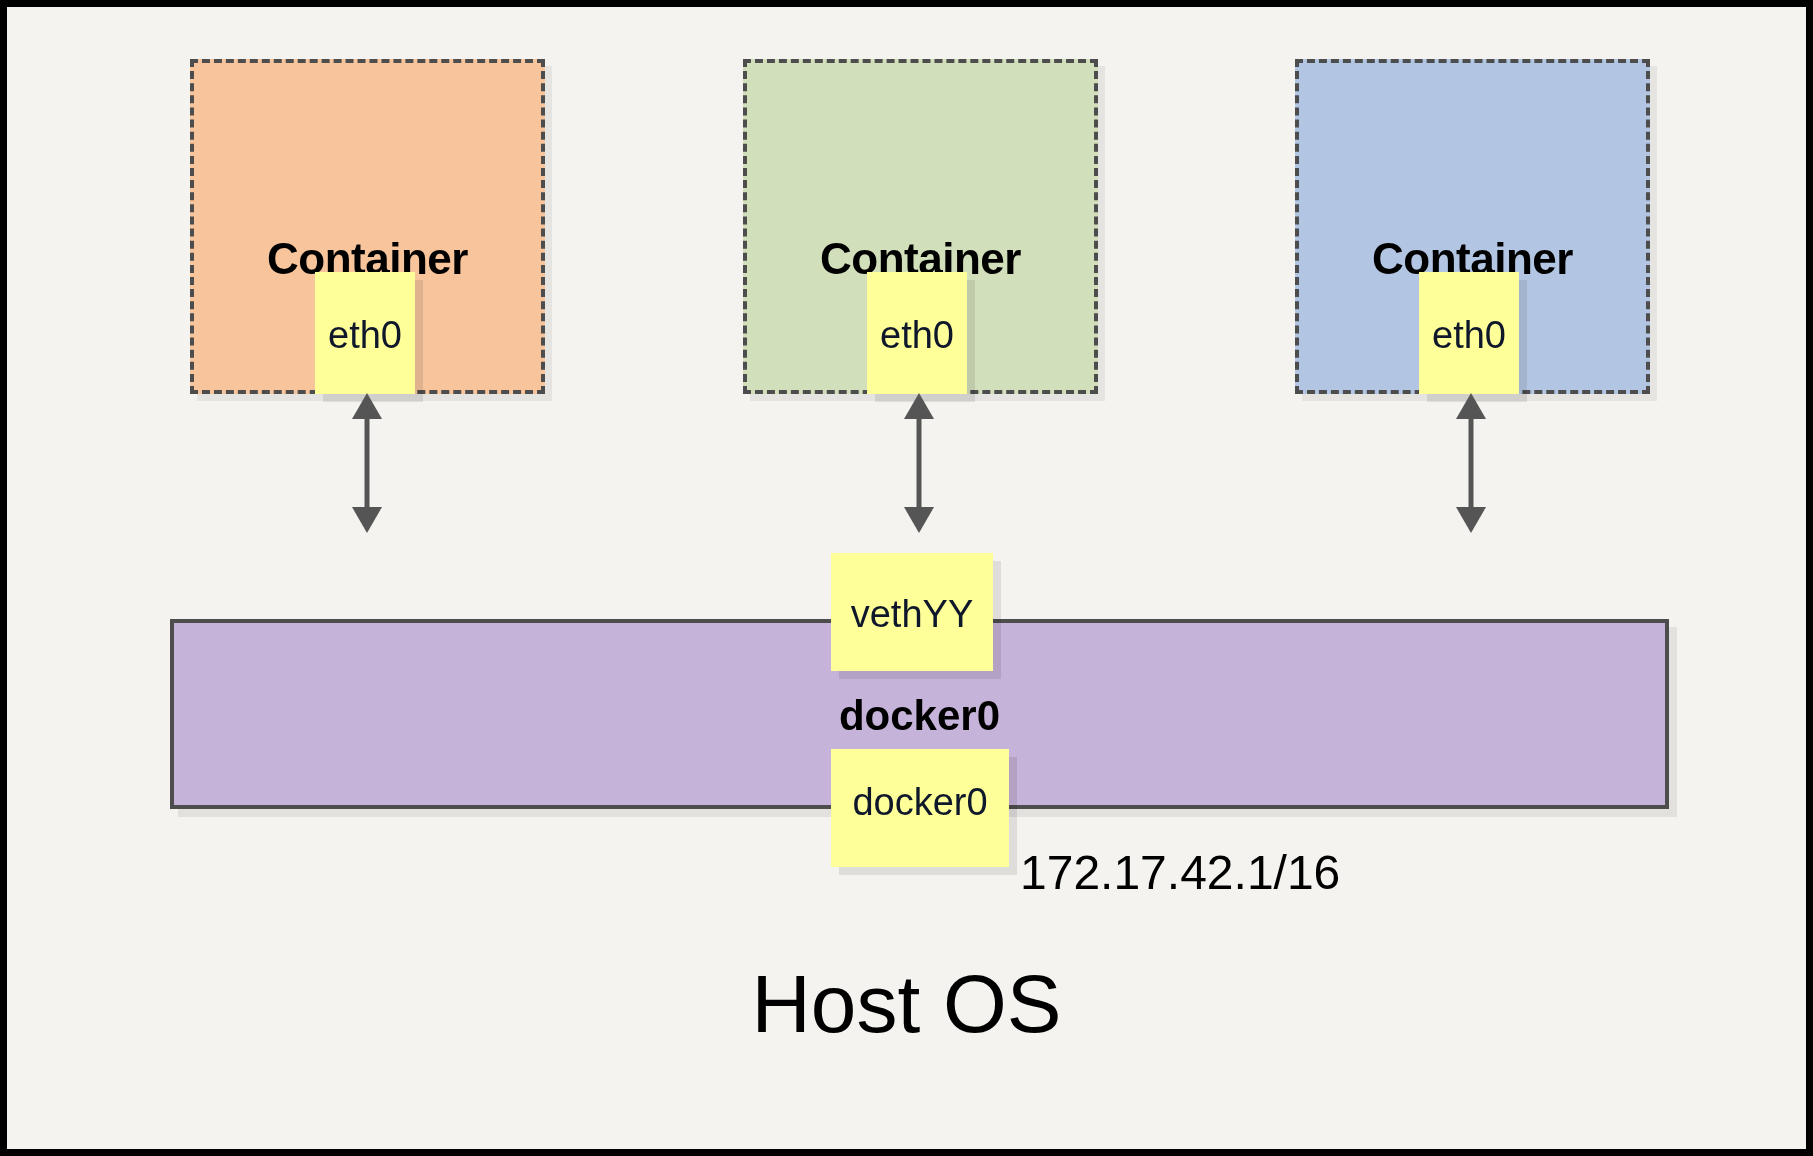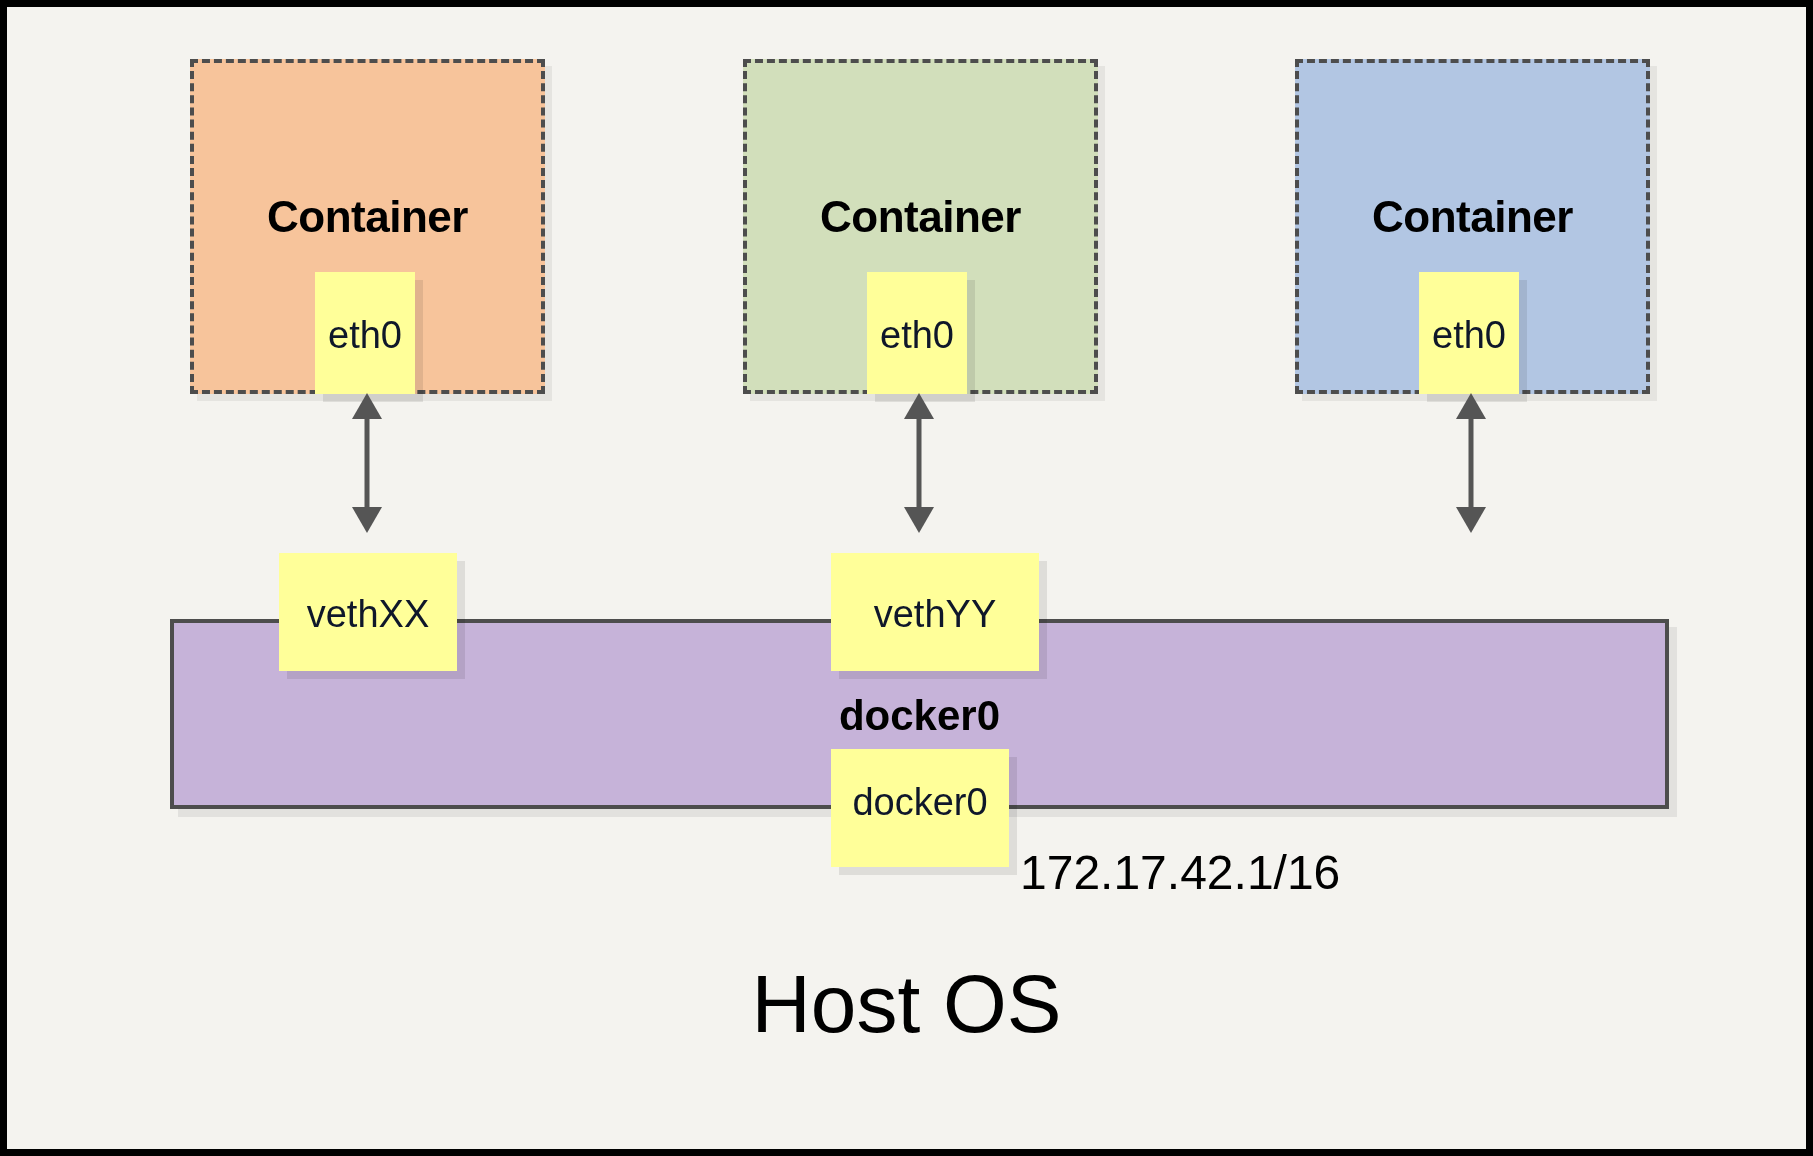--- a/index.html
+++ b/index.html
@@ -41,20 +41,21 @@
   }
   .container-title {
     position: absolute;
     left: 0;
     right: 0;
     text-align: center;
     font-size: 44px;
     font-weight: bold;
     color: #000000;
     letter-spacing: -0.5px;
+    margin-top: 42px;
   }
 
   
   .note {
     position: absolute;
     background: #ffff99;
     box-shadow: 8px 8px 0 0 rgba(0,0,0,0.09);
     color: #0f172a;
     font-size: 38px;
     text-align: center;
@@ -154,25 +155,22 @@
     <svg class="arrow" style="left:1434px; top:386px;" width="60" height="140" viewBox="0 0 60 140">
       <line x1="30" y1="132" x2="30" y2="8" stroke="#555555" stroke-width="5"></line>
       <path d="M30,0 L45,26 L15,26 Z" fill="#555555"></path>
       <path d="M30,140 L15,114 L45,114 Z" fill="#555555"></path>
     </svg>
 
     <div id="docker0-bar" style="left:163px; top:612px; width:1499px; height:190px;">
     </div>
     <div id="docker0-bar-label" style="left:163px; top:685px; width:1499px;">docker0</div>
 
-    <div class="note" style="left:272px; top:546px; width:178px; height:118px;">
-      <span style="top:40px;">vethXX</span>
-    </div>
 
-    <div class="note" style="left:824px; top:546px; width:208px; height:118px;">
+    <div class="note" style="left:824px; top:546px; width:162px; height:118px;">
       <span style="top:40px;">vethYY</span>
     </div>
 
 
     <div class="note" style="left:824px; top:742px; width:178px; height:118px;">
       <span style="top:32px;">docker0</span>
     </div>
 
     <div class="plain-label" id="ip-label" style="left:1013px; top:838px;">172.17.42.1/16</div>
 

